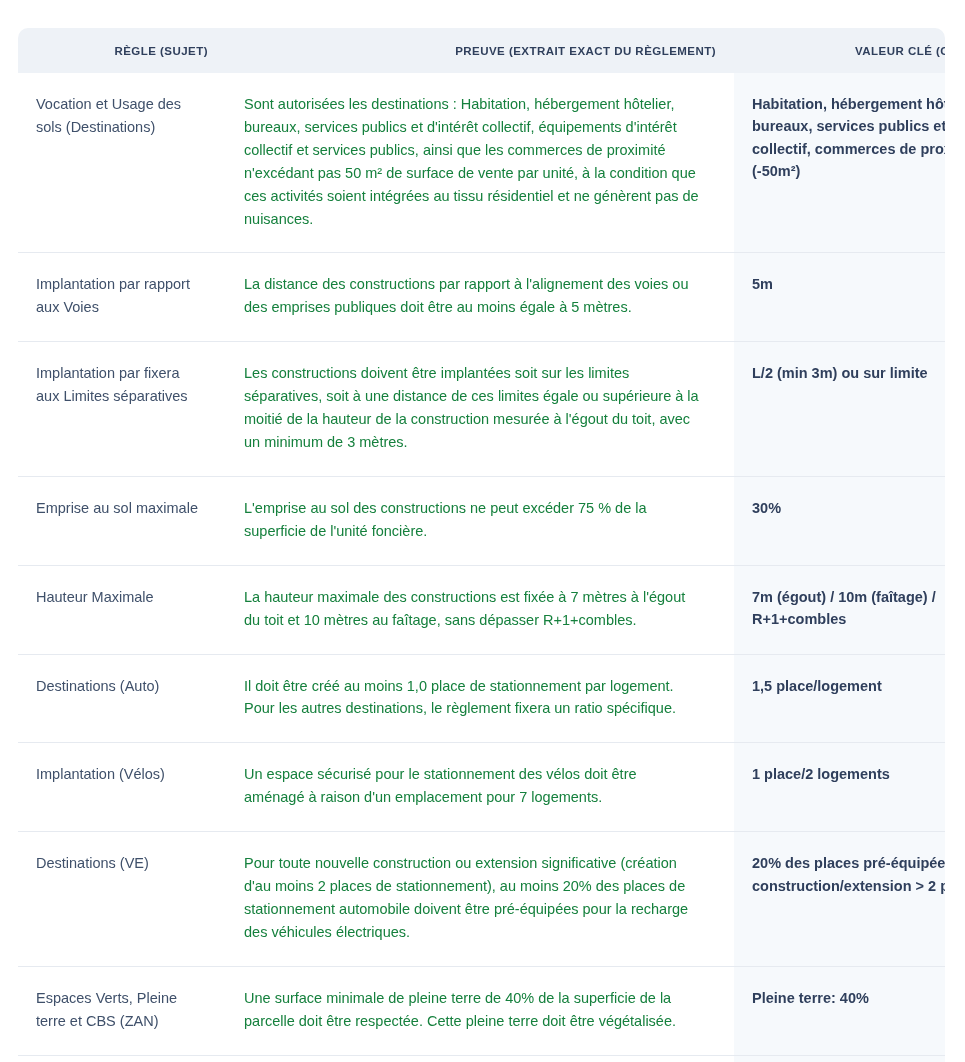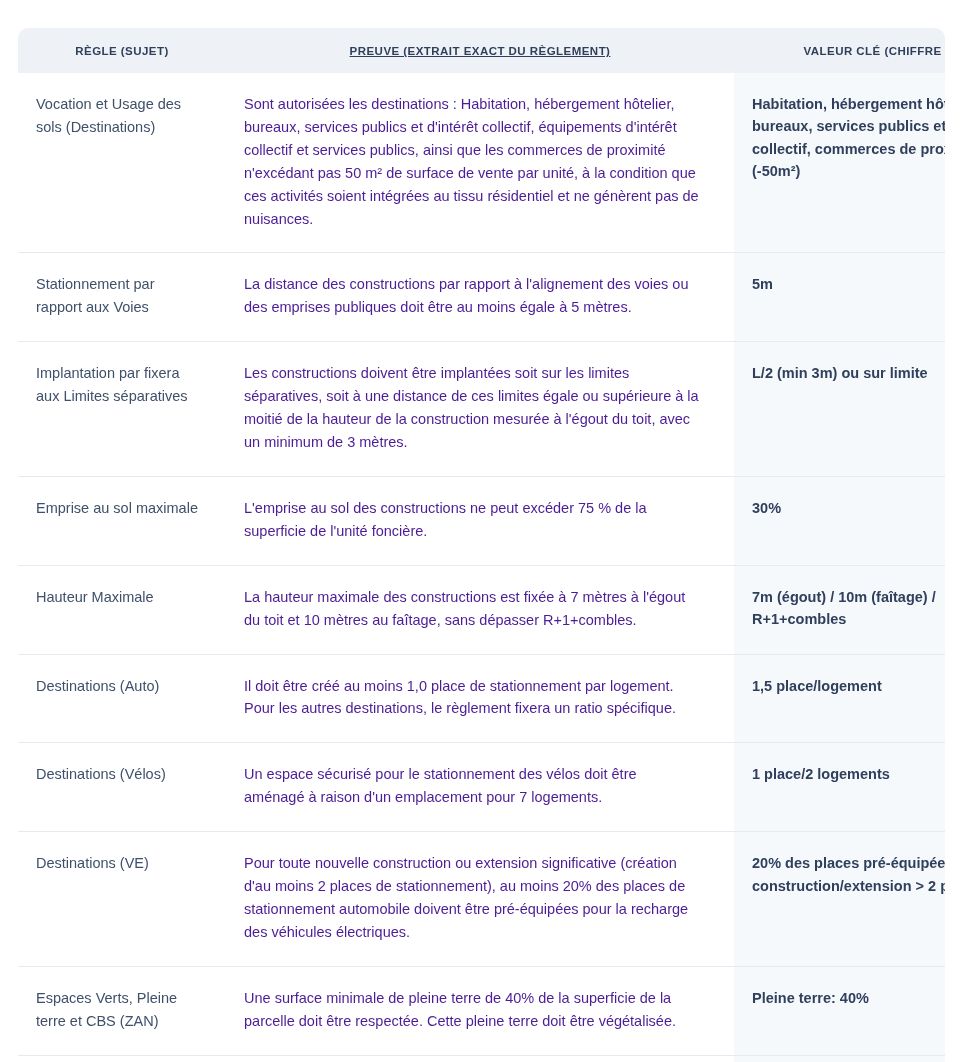--- a/index.html
+++ b/index.html
@@ -35,33 +35,33 @@
     width: 927px;
     border-collapse: collapse;
     table-layout: fixed;
   }
 
   
   thead tr {
     background: #eef2f7;
   }
   thead th {
-    text-align: center;
+    text-align: right;
     vertical-align: middle;
     font-size: 11.5px;
     font-weight: bold;
     letter-spacing: 0.04em;
     color: #2f3f5c;
     text-transform: uppercase;
     padding: 17px 18px 16px 18px;
     border: none;
     white-space: nowrap;
   }
   thead th.c1 { width: 172px; padding-left: 18px; }
-  thead th.c2 { width: 472px; padding-left: 18px; text-decoration: underline;}
+  thead th.c2 { width: 472px; padding-left: 18px;}
   thead th.c3 { width: 283px; padding-left: 18px;}
 
   
   tbody td {
     vertical-align: top;
     padding: 20px 28px 22px 18px;
     border-top: 1px solid #e6eaf0;
     font-size: 14.5px;
     line-height: 1.58;
   }
@@ -69,21 +69,21 @@
     border-top: none;
   }
 
   td.c1 {
     width: 172px;
     color: #3f506a;
     font-weight: normal;
   }
   td.c2 {
     width: 472px;
-    color: #4c1d95;
+    color: #15803d;
     font-weight: normal;
     padding-right: 34px;
   }
   td.c3 {
     width: 283px;
     background: #f6f9fc;
     color: #2f3f5c;
     font-weight: bold;
     line-height: 1.55;
   }
@@ -116,21 +116,21 @@
           <td class="c2">
               <span class="cell-text">Sont autorisées les destinations : Habitation, hébergement hôtelier, bureaux, services publics et d'intérêt collectif, équipements d'intérêt collectif et services publics, ainsi que les commerces de proximité n'excédant pas 50 m² de surface de vente par unité, à la condition que ces activités soient intégrées au tissu résidentiel et ne génèrent pas de nuisances.</span>
             </td>
           <td class="c3">
               <span class="cell-text">Habitation, hébergement hôtelier, bureaux, services publics et d'intérêt collectif, commerces de proximité (-50m²)</span>
             </td>
         </tr>
 
         <tr>
           <td class="c1">
-              <span class="cell-text">Stationnement par rapport aux Voies</span>
+              <span class="cell-text">Implantation par rapport aux Voies</span>
             </td>
           <td class="c2">
               <span class="cell-text">La distance des constructions par rapport à l'alignement des voies ou des emprises publiques doit être au moins égale à 5 mètres.</span>
             </td>
           <td class="c3">
               <span class="cell-text">5m</span>
             </td>
         </tr>
 
         <tr>
@@ -176,21 +176,21 @@
           <td class="c2">
               <span class="cell-text">Il doit être créé au moins 1,0 place de stationnement par logement. Pour les autres destinations, le règlement fixera un ratio spécifique.</span>
             </td>
           <td class="c3">
               <span class="cell-text">1,5 place/logement</span>
             </td>
         </tr>
 
         <tr>
           <td class="c1">
-              <span class="cell-text">Destinations (Vélos)</span>
+              <span class="cell-text">Implantation (Vélos)</span>
             </td>
           <td class="c2">
               <span class="cell-text">Un espace sécurisé pour le stationnement des vélos doit être aménagé à raison d'un emplacement pour 7 logements.</span>
             </td>
           <td class="c3">
               <span class="cell-text">1 place/2 logements</span>
             </td>
         </tr>
 
         <tr>

